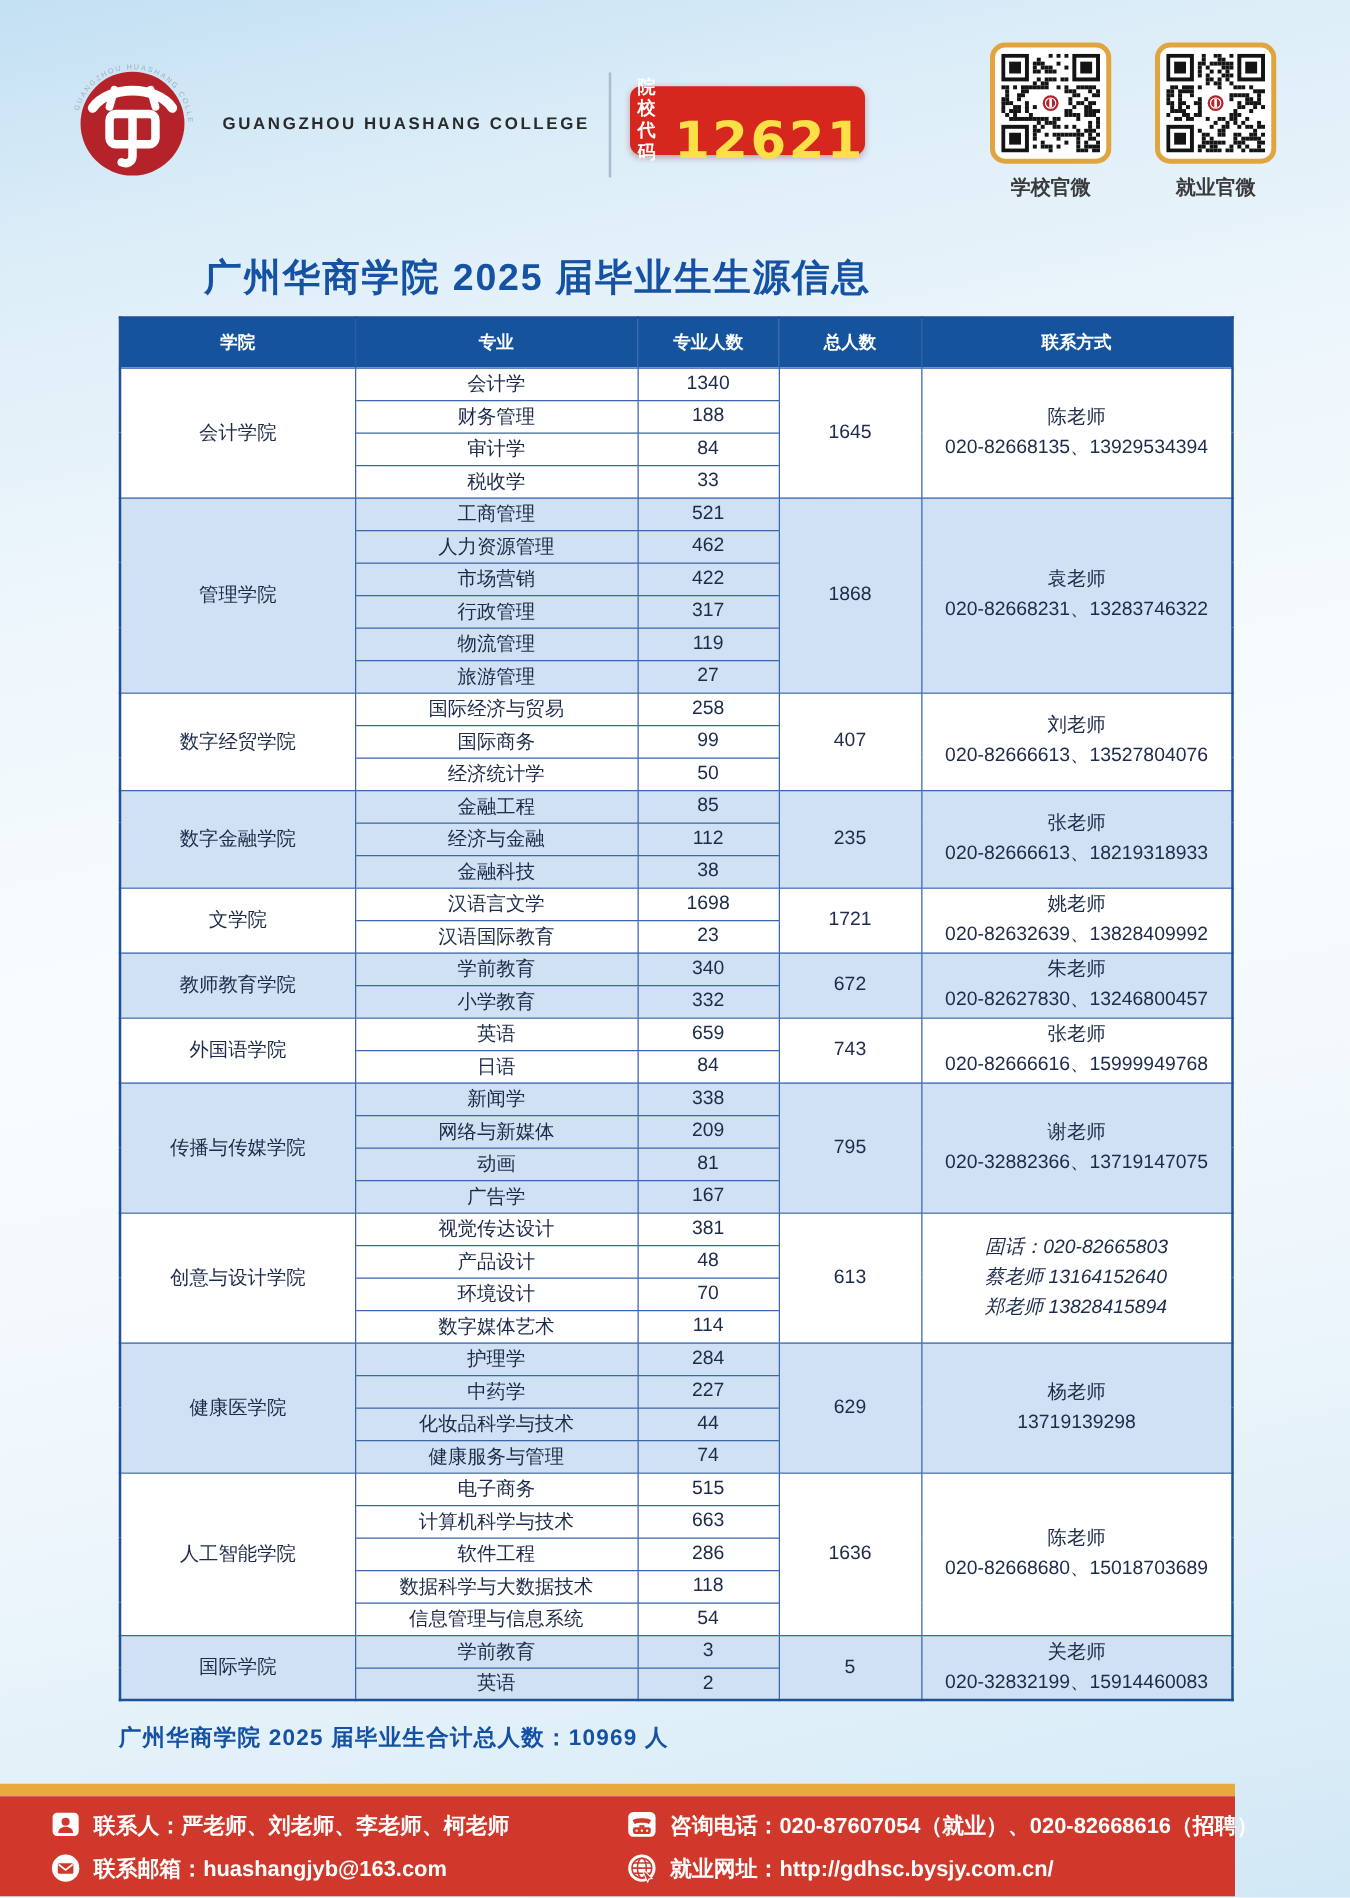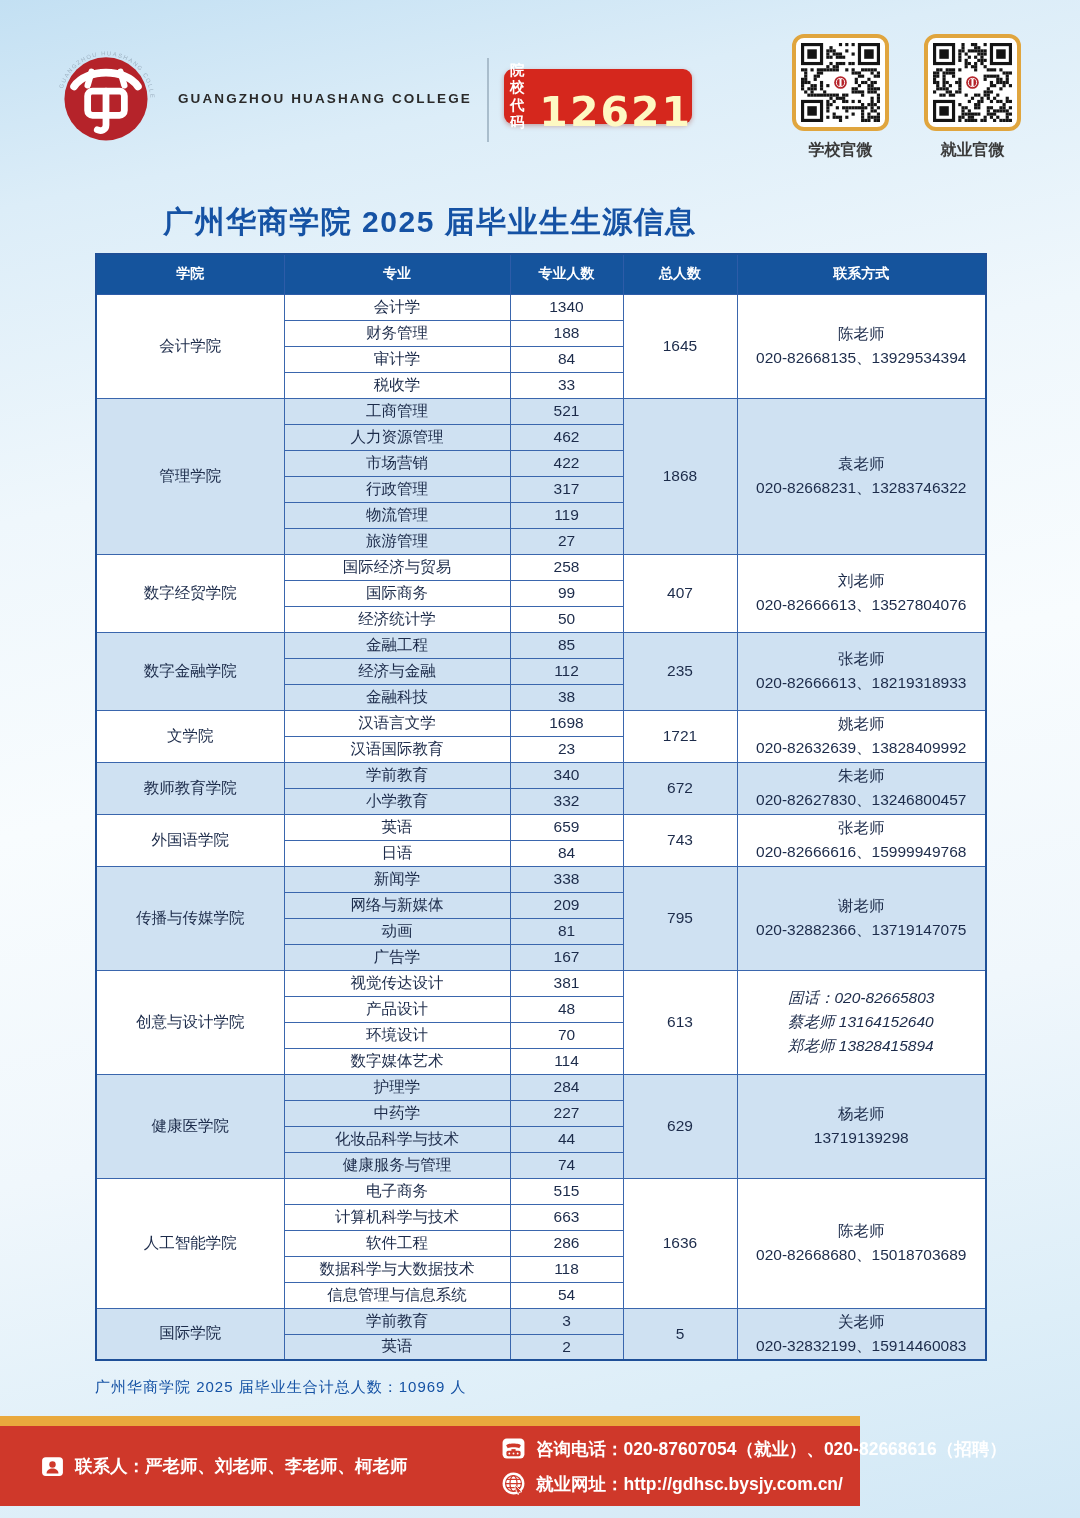--- a/index.html
+++ b/index.html
@@ -11,43 +11,43 @@
   }
   
   .brand { position:absolute; left:48px; top:38px; display:flex; align-items:center; gap:14px; }
   .brand svg.seal { width:116px; height:116px; }
   .name-cn { font-family:"DejaVu Serif","Liberation Serif",serif; font-size:40px; font-weight:700; color:#141414; letter-spacing:5px; }
   .name-en { font-size:13.5px; font-weight:600; color:#2a2a2a; letter-spacing:2.1px; margin-top:5px; }
   .vdiv { position:absolute; left:487px; top:58px; width:2px; height:84px; background:#a9bdcc; }
   .badge { position:absolute; left:504px; top:69px; width:188px; height:55px; background:#d5271d; border-radius:9px;
            display:flex; align-items:center; justify-content:center; gap:9px; box-shadow:0 2px 5px rgba(140,25,15,.35); }
   .badge .lbl { color:#fff; font-size:14.5px; font-weight:700; line-height:1.2; text-align:center; }
-  .badge .num { color:#fef9c3; font-size:41px; font-weight:800; letter-spacing:2px; font-family:"DejaVu Sans",sans-serif;margin-top:30px; }
+  .badge .num { color:#fde047; font-size:41px; font-weight:800; letter-spacing:2px; font-family:"DejaVu Sans",sans-serif;margin-top:30px; }
   .qr { position:absolute; top:34px; width:97px; height:97px; background:#fff; border:4px solid #e0a53e; border-radius:12px; padding:5px; }
   .qr svg { width:100%; height:100%; display:block; }
   .qr1 { left:792px; } .qr2 { left:924px; }
   .qr-label { position:absolute; top:140px; width:97px; text-align:center; font-size:16px; font-weight:600; color:#3a3a3a; }
   .ql1 { left:792px; } .ql2 { left:924px; }
   
   .title { position:absolute; left:0; top:202px; width:860px; text-align:center;
            font-size:30px; font-weight:700; color:#1552a4; letter-spacing:1.5px; }
   table.roster { position:absolute; left:95px; top:253px; width:890px; border-collapse:collapse; table-layout:fixed;
                  border:2px solid #1e4f97; }
   table.roster th { background:#15549d; color:#fff; font-size:14px; font-weight:700; height:40px; border:1px solid #2d5ca8; }
   table.roster td { border:1.5px solid #3a66ad; font-size:15.5px; color:#1c2b4a; text-align:center;
                     height:26px; padding:0 4px; vertical-align:middle; }
   tr.g-white td { background:#ffffff; }
   tr.g-blue  td { background:#cfe1f2; }
   td.c-major { text-align:left; padding-left:16px; }
   td.c-college { font-size:16px; }
   .contact { line-height:1.55; font-size:15.5px; }
   .contact.left { display:inline-block; text-align:left;font-style:italic; }
-  .summary { position:absolute; left:95px; top:1378px; font-size:15px; font-weight:400; color:#1552a4; letter-spacing:1px; }
+  .summary { position:absolute; left:95px; top:1378px; font-size:18px; font-weight:700; color:#1552a4; letter-spacing:1px; }
   
-  .footer { position:absolute; left:0; bottom:12px; width:860px; }
+  .footer { position:absolute; left:0; bottom:1px; width:988px; }
   .stripe { height:10px; background:#e9a93d; }
   .redbar { height:80px; background:#cf382a; display:flex; align-items:center; padding:0 40px; gap:36px; }
   .fcol { display:flex; flex-direction:column; gap:10px; }
   .fcol-left { width:425px; flex:none; }
   .frow { display:flex; align-items:center; gap:10px; color:#fff; font-weight:700; font-size:17.5px; white-space:nowrap; }
   .ficon { width:25px; height:25px; flex:none; display:flex; align-items:center; justify-content:center; }
   .ficon svg { width:25px; height:25px; display:block; }
 </style>
 </head>
 <body>
@@ -767,20 +767,30 @@
         <div class="frow">
           <span class="ficon">
             <svg viewBox="0 0 24 24">
                 <rect x="2" y="3" width="20" height="18" rx="3.5" fill="#fff"></rect>
                 <circle cx="12" cy="10" r="3.1" fill="#cf382a"></circle>
                 <path d="M6.3 18.6c0-3.2 2.7-4.8 5.7-4.8s5.7 1.6 5.7 4.8z" fill="#cf382a"></path>
               </svg>
           </span>
           <span>联系人：严老师、刘老师、李老师、柯老师</span>
         </div>
+        <div class="frow">
+          <span class="ficon">
+            <svg viewBox="0 0 24 24">
+                <circle cx="12" cy="12" r="10.5" fill="#fff"></circle>
+                <rect x="6" y="8.3" width="12" height="8" rx="1.2" fill="#cf382a"></rect>
+                <path d="M6.6 9.2 12 13.4 17.4 9.2" stroke="#fff" stroke-width="1.3" fill="none"></path>
+              </svg>
+          </span>
+          <span>联系邮箱：huashangjyb@163.com</span>
+        </div>
       </div>
       <div class="fcol">
         <div class="frow">
           <span class="ficon">
             <svg viewBox="0 0 24 24">
                 <rect x="1.5" y="2.5" width="21" height="19" rx="4" fill="#fff"></rect>
                 <path d="M5 9.2c0-2.6 14-2.6 14 0l-1.5 2.6c-2.2-1.3-8.8-1.3-11 0z" fill="#cf382a"></path>
                 <rect x="10" y="12.6" width="4" height="1.8" fill="#cf382a"></rect>
                 <rect x="5.2" y="14.2" width="13.6" height="5.2" rx="1.6" fill="#cf382a"></rect>
                 <circle cx="8" cy="16.8" r=".9" fill="#fff"></circle>

